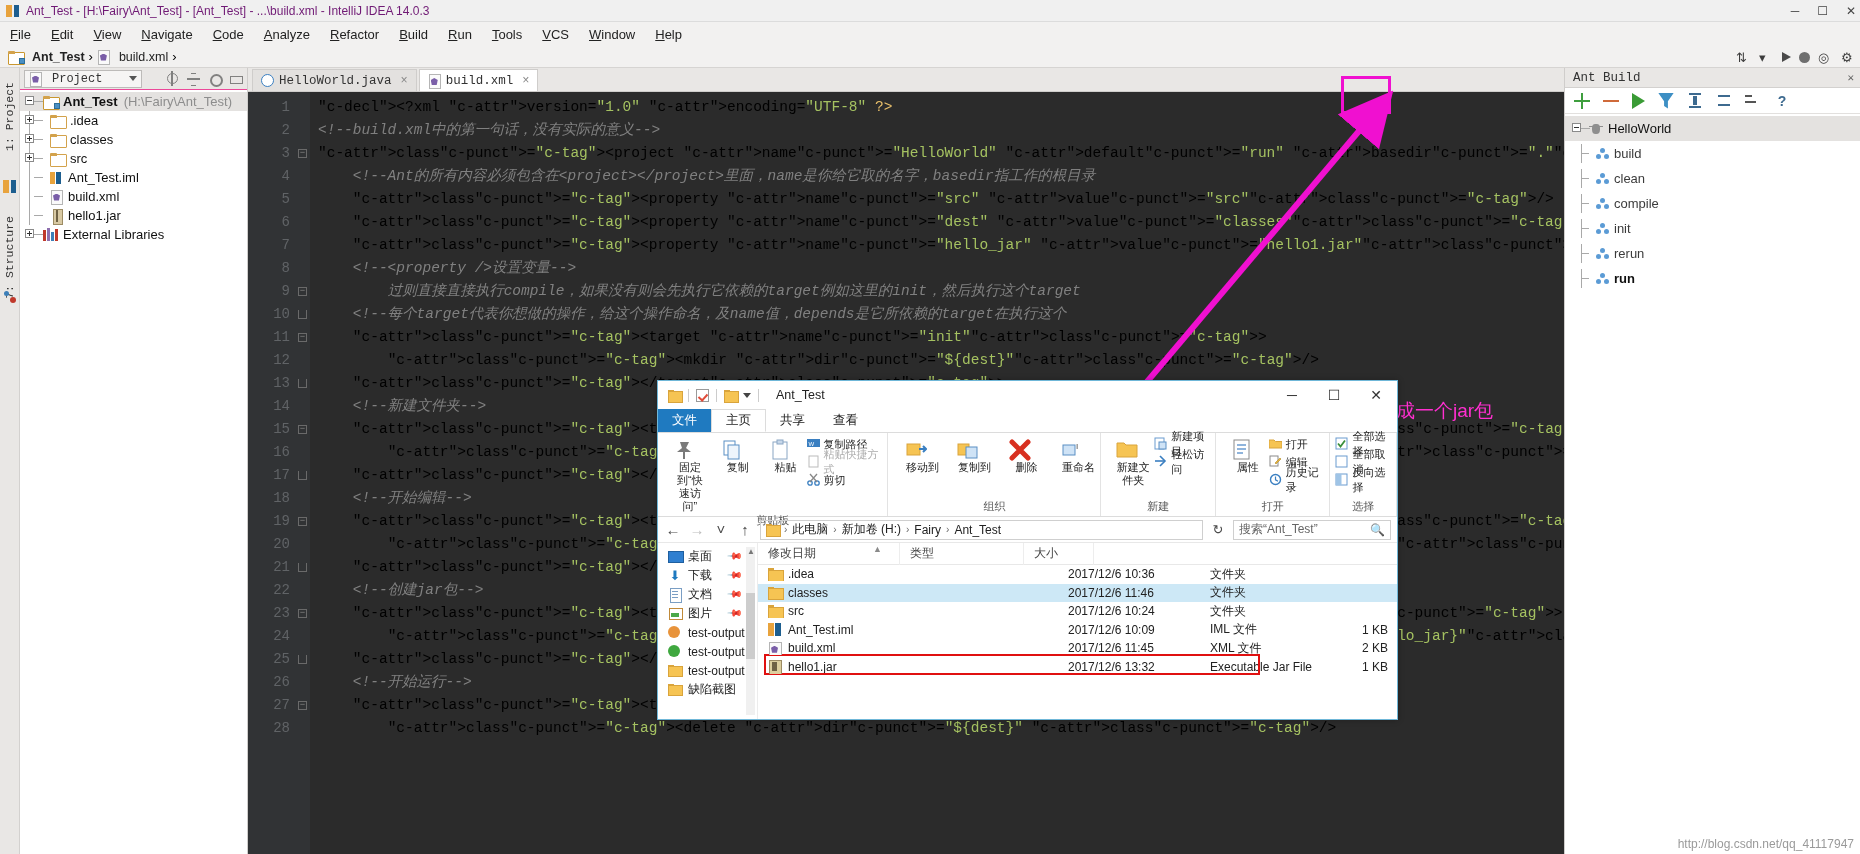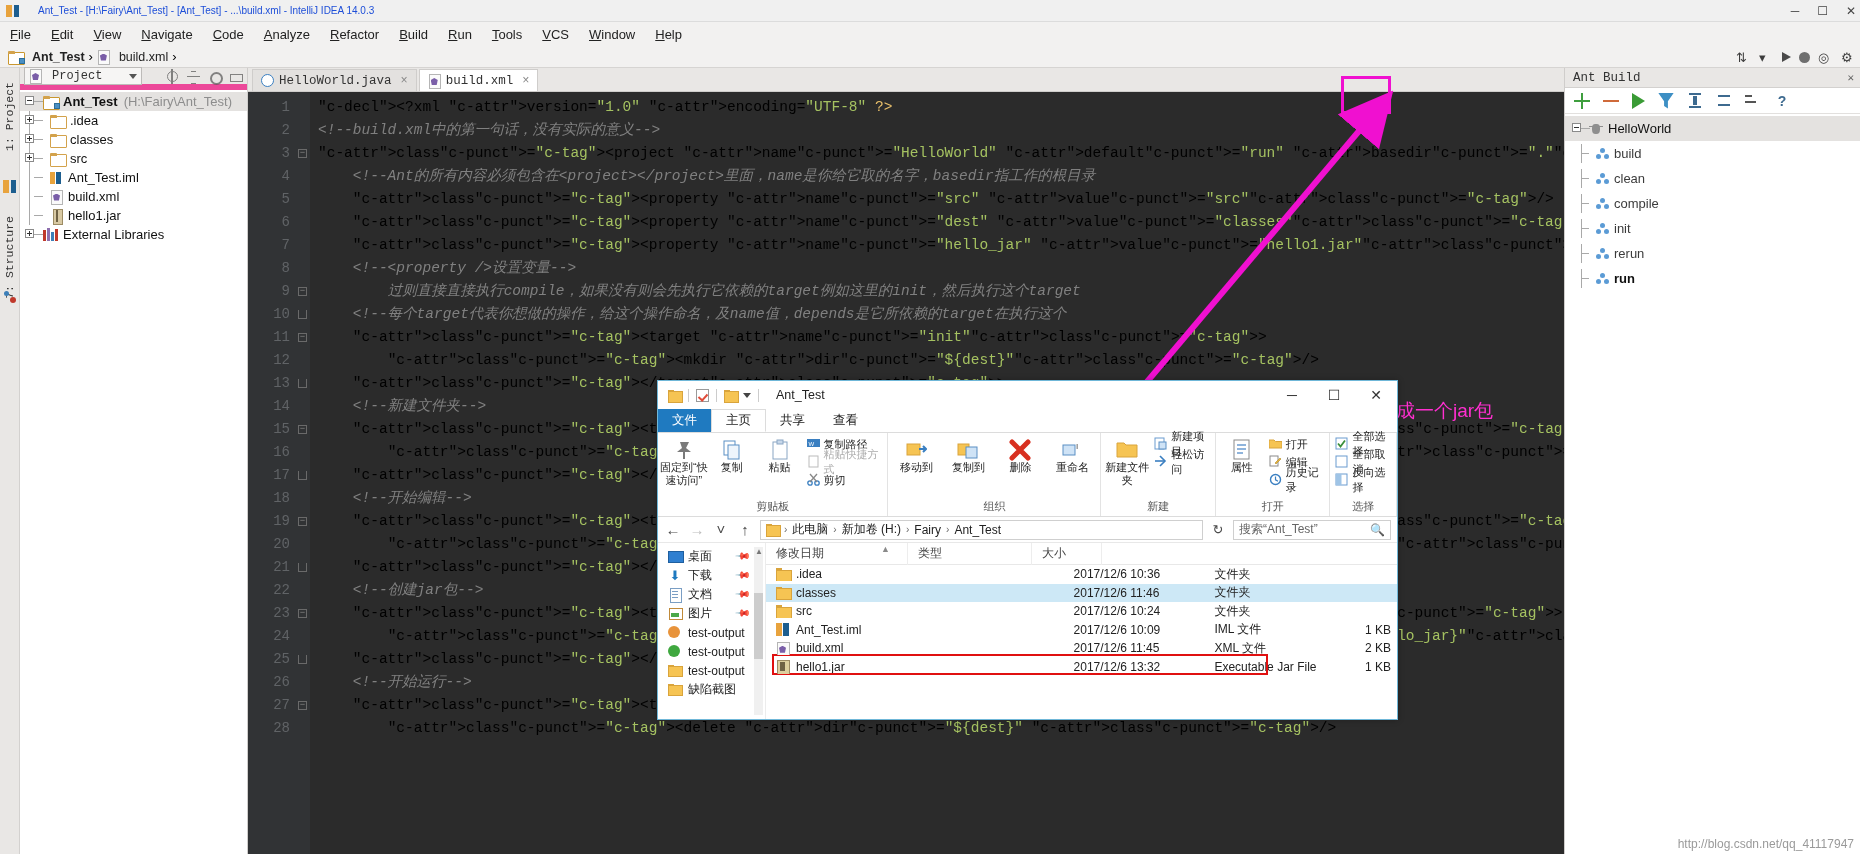--- a/index.html
+++ b/index.html
@@ -13,21 +13,21 @@
   .ide { position:absolute; inset:0; background:#f2f1f0; }
 
   
   .titlebar{
     height:22px; background:#f0f0f0; display:flex; align-items:center;
     padding-left:6px; border-bottom:1px solid #dcdcdc; position:relative;
   }
   .tb-icon{ width:14px; height:14px; margin-right:6px; position:relative; flex:none;}
   .tb-icon:before{content:"";position:absolute;left:0;top:1px;width:6px;height:12px;background:#e8a33d;}
   .tb-icon:after{content:"";position:absolute;left:8px;top:1px;width:5px;height:12px;background:#1d5e8f;}
-  .tb-title{ color:#1d4ed8; font-size:10px; font-family:"Liberation Sans",sans-serif; white-space:nowrap;margin-left:12px;}
+  .tb-title{ color:#701a75; font-size:12px; font-family:"Liberation Sans",sans-serif; white-space:nowrap;}
   .tb-controls{ position:absolute; right:4px; top:0; display:flex; gap:18px; align-items:center; height:22px; color:#444; font-size:12px;}
   .tb-controls span{ cursor:default; }
 
   
   .menubar{ height:24px; display:flex; align-items:center; padding-left:8px; gap:16px; background:#f2f1f0;}
   .menubar .mi{ font-size:13px; color:#222; padding:2px 2px; white-space:nowrap;}
   .menubar .mi u{ text-decoration:underline; }
 
   
   .navbar{ height:22px; display:flex; align-items:center; padding-left:8px; gap:4px;
@@ -51,21 +51,21 @@
   .strip-ic{ position:absolute; left:3px; width:14px; height:14px;}
   .strip-ic.ij{ top:112px; }
   .strip-ic.ij:before{content:"";position:absolute;left:0;top:0;width:6px;height:13px;background:#e8a33d;}
   .strip-ic.ij:after{content:"";position:absolute;left:8px;top:0;width:5px;height:13px;background:#1d5e8f;}
   .strip-ic.struct{ top:222px; }
   .strip-ic.struct:before{content:"";position:absolute;left:1px;top:1px;width:5px;height:5px;border-radius:50%;background:#3d7fb8;}
   .strip-ic.struct:after{content:"";position:absolute;left:7px;top:7px;width:6px;height:6px;background:#c0392b;border-radius:50%;}
 
   
   .projpanel{ width:228px; background:#fff; border-right:1px solid #cfcdcb; display:flex; flex-direction:column;}
-  .proj-header{ height:22px; background:#e9e7e5; display:flex; align-items:center; border-bottom:6px solid #ec4899; padding-left:4px; position:relative;}
+  .proj-header{ height:22px; background:#e9e7e5; display:flex; align-items:center; border-bottom:1px solid #ec4899; padding-left:4px; position:relative;}
   .proj-combo{ display:flex; align-items:center; gap:5px; border:1px solid #bdbbb9; background:#f6f5f4; height:18px; padding:0 4px; min-width:118px;}
   .proj-combo .lbl{ font-size:12px; color:#333; font-family:"Liberation Mono",monospace;}
   .caret{ width:0;height:0;border-left:4px solid transparent;border-right:4px solid transparent;border-top:5px solid #555; margin-left:auto;}
   .proj-header .tools{ margin-left:auto; display:flex; gap:8px; padding-right:5px; align-items:center;}
   .hic{ width:13px; height:13px; opacity:.7; position:relative; }
   .hic.target:before{content:"";position:absolute;inset:1px;border:1.6px solid #555;border-radius:50%;}
   .hic.target:after{content:"";position:absolute;left:5px;top:-1px;width:1.6px;height:15px;background:#555;}
   .hic.collapse:before{content:"";position:absolute;left:0;top:6px;width:13px;height:1.6px;background:#555;}
   .hic.collapse:after{content:"";position:absolute;left:4px;top:1px;width:5px;height:11px;border-top:1.6px solid #555;border-bottom:1.6px solid #555;}
   .hic.gear:before{content:"";position:absolute;left:2px;top:2px;width:9px;height:9px;border:2px solid #555;border-radius:50%;}
@@ -190,36 +190,36 @@
   .ex-wincontrols div{ width:42px; height:28px; display:flex; align-items:center; justify-content:center; color:#333; font-size:14px;}
   .ex-tabs{ height:24px; display:flex; align-items:stretch; border-bottom:1px solid #dcdcdc;}
   .ex-tab{ padding:0 14px; display:flex; align-items:center; font-size:12.5px; color:#222;}
   .ex-tab.file{ background:#1f7ac0; color:#fff; }
   .ex-tab.active{ background:#fff; border:1px solid #dcdcdc; border-bottom:1px solid #fff; position:relative; top:0;}
   .ribbon{ height:84px; display:flex; border-bottom:1px solid #dcdcdc; background:#fff; }
   .rgroup{ display:flex; flex-direction:column; border-right:1px solid #e3e3e3; padding:2px 2px 0 2px;}
   .rgroup .items{ flex:1; display:flex; align-items:flex-start; }
   .rgroup .gname{ text-align:center; font-size:11px; color:#555; padding-bottom:2px;}
   .rbtn{ width:52px; display:flex; flex-direction:column; align-items:center; padding-top:4px;}
-  .rbtn .lbl{ font-size:11px; color:#222; text-align:center; line-height:13px; }
+  .rbtn .lbl{ font-size:11px; color:#222; text-align:center; line-height:13px;margin-left:12px; }
   .rsmall{ display:flex; align-items:center; gap:4px; font-size:11px; color:#222; height:18px; padding:0 3px;}
   .rsmall.dim{ color:#aaa; }
   .rcol{ display:flex; flex-direction:column; justify-content:center; }
   .icon-sq{ width:22px; height:22px; position:relative; }
 
   .addressbar{ height:26px; display:flex; align-items:center; gap:6px; padding:0 6px; border-bottom:1px solid #e8e8e8;}
   .nav-arrow{ font-size:15px; color:#4a4a4a; width:18px; text-align:center;}
   .nav-arrow.dim{ color:#bdbdbd; }
   .addr{ flex:1; height:20px; border:1px solid #cfcfcf; display:flex; align-items:center; gap:3px; padding:0 5px; font-size:12px; color:#222; position:relative;}
   .addr .sep{ color:#6a6a6a; font-size:10px; margin:0 2px;}
   .refresh{ width:18px; text-align:center; color:#4a4a4a; font-size:13px;}
   .searchbox{ width:158px; height:20px; border:1px solid #cfcfcf; display:flex; align-items:center; padding:0 5px; font-size:12px; color:#666; justify-content:space-between;}
 
   .ex-body{ flex:1; display:flex; min-height:0;}
-  .ex-nav{ width:108px; border-right:1px solid #ececec; padding-top:4px; position:relative;}
+  .ex-nav{ width:100px; border-right:1px solid #ececec; padding-top:4px; position:relative;}
   .navitem{ height:19px; display:flex; align-items:center; gap:6px; font-size:12px; color:#222; padding-left:10px; position:relative;}
   .navitem .pin{ position:absolute; right:16px; color:#9a9a9a; font-size:10px; transform:rotate(45deg);}
   .nv-ic{ width:14px;height:13px;position:relative;flex:none;}
   .nv-desktop:before{content:"";position:absolute;left:0;top:1px;width:14px;height:10px;background:#2f7fd0;border:1px solid #1f5f9f;}
   .nv-down{ color:#1f7ac0; font-size:13px; line-height:13px; text-align:center;}
   .nv-doc:before{content:"";position:absolute;left:2px;top:0;width:10px;height:13px;background:#fff;border:1px solid #7a9ec4;}
   .nv-doc:after{content:"";position:absolute;left:4px;top:3px;width:6px;height:1px;background:#7a9ec4;box-shadow:0 3px 0 #7a9ec4,0 6px 0 #7a9ec4;}
   .nv-pic:before{content:"";position:absolute;left:1px;top:1px;width:12px;height:10px;background:#fff;border:1px solid #c08a3a;}
   .nv-pic:after{content:"";position:absolute;left:3px;top:6px;width:8px;height:4px;background:#4aa84a;}
   .nv-dot{ width:12px;height:12px;border-radius:50%;position:relative;}

